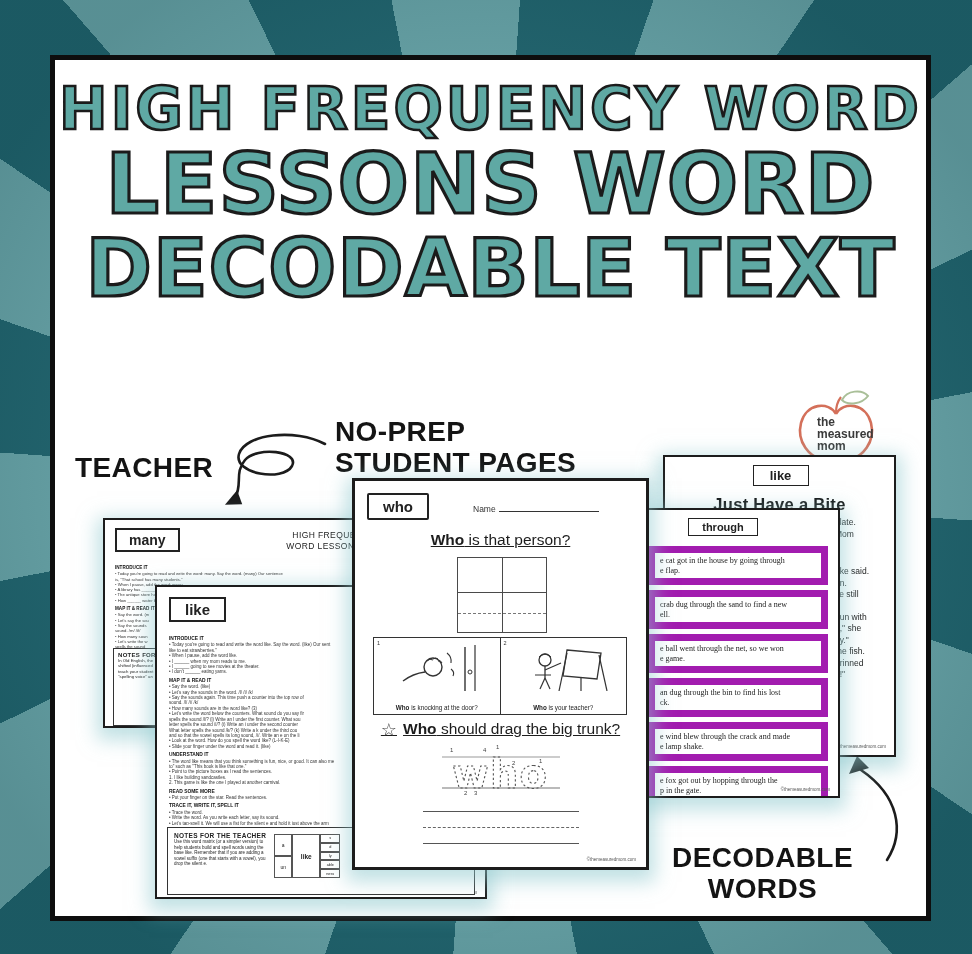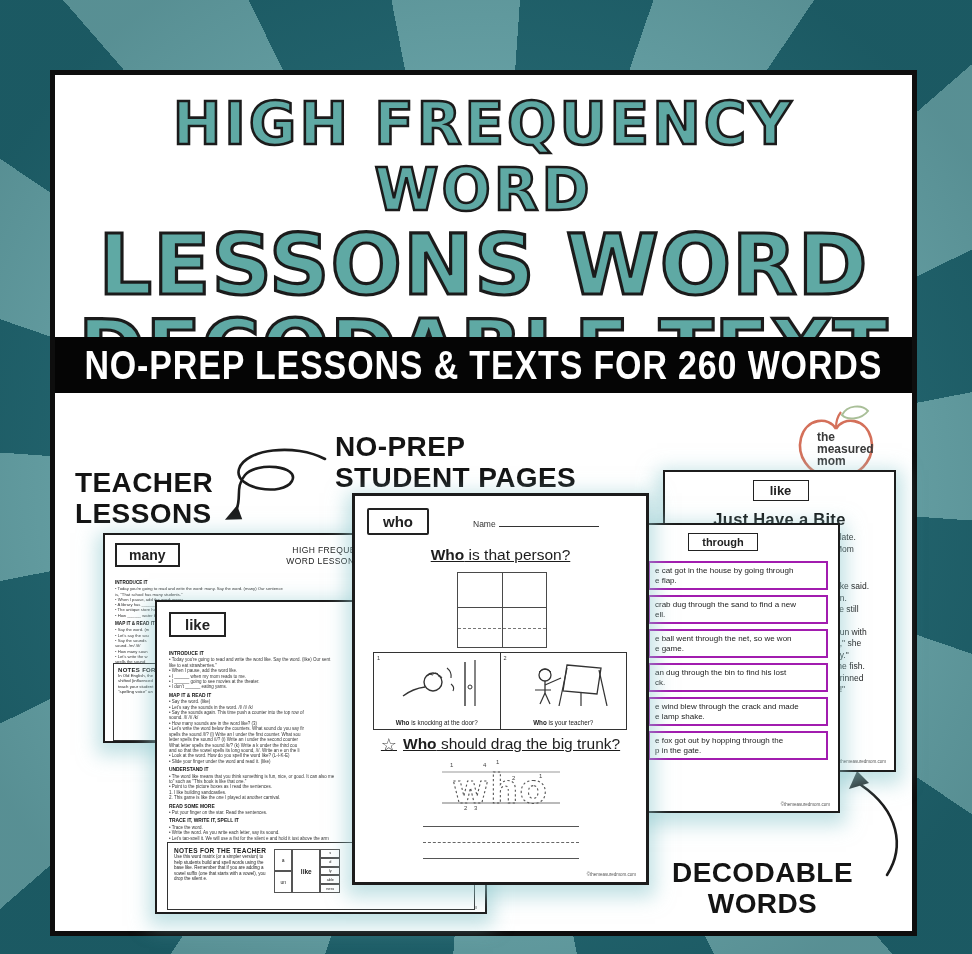--- a/index.html
+++ b/index.html
@@ -1,22 +1,22 @@
 <!DOCTYPE html>
 <html><head>
 <meta charset="utf-8">
 <style>
   html,body{margin:0;padding:0;background:#16525c;}
   .poster{position:relative;width:972px;height:954px;overflow:hidden;
     font-family:"Liberation Sans",sans-serif;
     background:
       radial-gradient(circle at 50% 50%, rgba(255,255,255,0.06), rgba(5,30,35,0.28) 85%),
       repeating-conic-gradient(from 4deg at 50% 51%, #24707b 0deg 15deg, #78bbbf 15deg 30deg);}
-  .main-box{position:absolute;left:50px;top:70px;width:857px;height:856px;
-    background:#ffffff;border:5px solid #0e0e0e;}
+  .main-box{position:absolute;left:50px;top:55px;width:857px;height:856px;
+    background:#ffffff;border:5px solid #0e0e0e;padding-left:14px;}
   
   .title-block{position:absolute;left:0;right:0;top:16px;text-align:center;
     font-family:"DejaVu Sans",sans-serif;font-weight:700;color:#5fa9a4;}
   .t1{font-size:58px;line-height:66px;letter-spacing:3px;-webkit-text-stroke:2.6px #1b1b1b;}
   .t2{font-size:84px;line-height:84px;letter-spacing:1px;-webkit-text-stroke:3.2px #1b1b1b;}
   .t3{font-size:80px;line-height:86px;letter-spacing:1px;-webkit-text-stroke:3.2px #1b1b1b;}
   
   .banner{position:absolute;left:0;right:0;top:262px;height:56px;background:#050505;
     display:flex;align-items:center;justify-content:center;}
   .banner span{color:#fff;font-weight:700;font-size:40px;letter-spacing:1px;
@@ -93,47 +93,43 @@
   .bite-title{position:absolute;left:0;right:0;top:38px;text-align:center;font-weight:700;
     font-size:16.5px;letter-spacing:.3px;color:#111;}
   .bite-frags{position:absolute;left:170px;top:60px;width:56px;font-size:8.5px;line-height:11.5px;color:#222;}
   .bf2{margin-top:26px;}
   .bf3{margin-top:11px;}
   
   .pg-through{left:549px;top:448px;width:232px;height:286px;z-index:3;border-width:2.5px;}
   .pg-through .wordbox{position:absolute;left:calc(50% - 34px);top:8px;width:68px;text-align:center;
     font-size:11px;padding:2px 0;border-width:1.5px;}
   .t-rows{position:absolute;left:42px;right:10px;top:36px;}
-  .t-row{border:2px solid #a21caf;padding:3px 5px;margin-bottom:5px;font-size:8px;line-height:9.5px;color:#222;}
+  .t-row{border:7px solid #a21caf;padding:3px 5px;margin-bottom:5px;font-size:8px;line-height:9.5px;color:#222;font-family:Liberation Serif, serif;}
   
   .logo{position:absolute;left:735px;top:330px;}
   .logo text{font-family:"Liberation Sans",sans-serif;font-weight:700;fill:#3a3a3a;font-size:12px;}
   
   .sq-arrow{position:absolute;left:140px;top:372px;}
   .dec-arrow{position:absolute;left:780px;top:692px;}
 </style>
 </head>
 <body>
 
 <div class="poster">
   <div class="main-box">
 
     <div class="title-block">
       <div class="t1">HIGH FREQUENCY WORD</div>
       <div class="t2">LESSONS WORD</div>
       <div class="t3">DECODABLE TEXT</div>
     </div>
 
-    <div class="banner">
-      <span>NO-PREP LESSONS &amp; TEXTS FOR 260 WORDS</span>
-    </div>
 
     <div class="biglabel lbl-teacher">
       <div>TEACHER</div>
-      <div>LESSONS</div>
     </div>
     <div class="biglabel lbl-student">
       <div>NO-PREP</div>
       <div>STUDENT PAGES</div>
     </div>
     <div class="biglabel lbl-decodable">
       <div>DECODABLE</div>
       <div>WORDS</div>
     </div>
 

